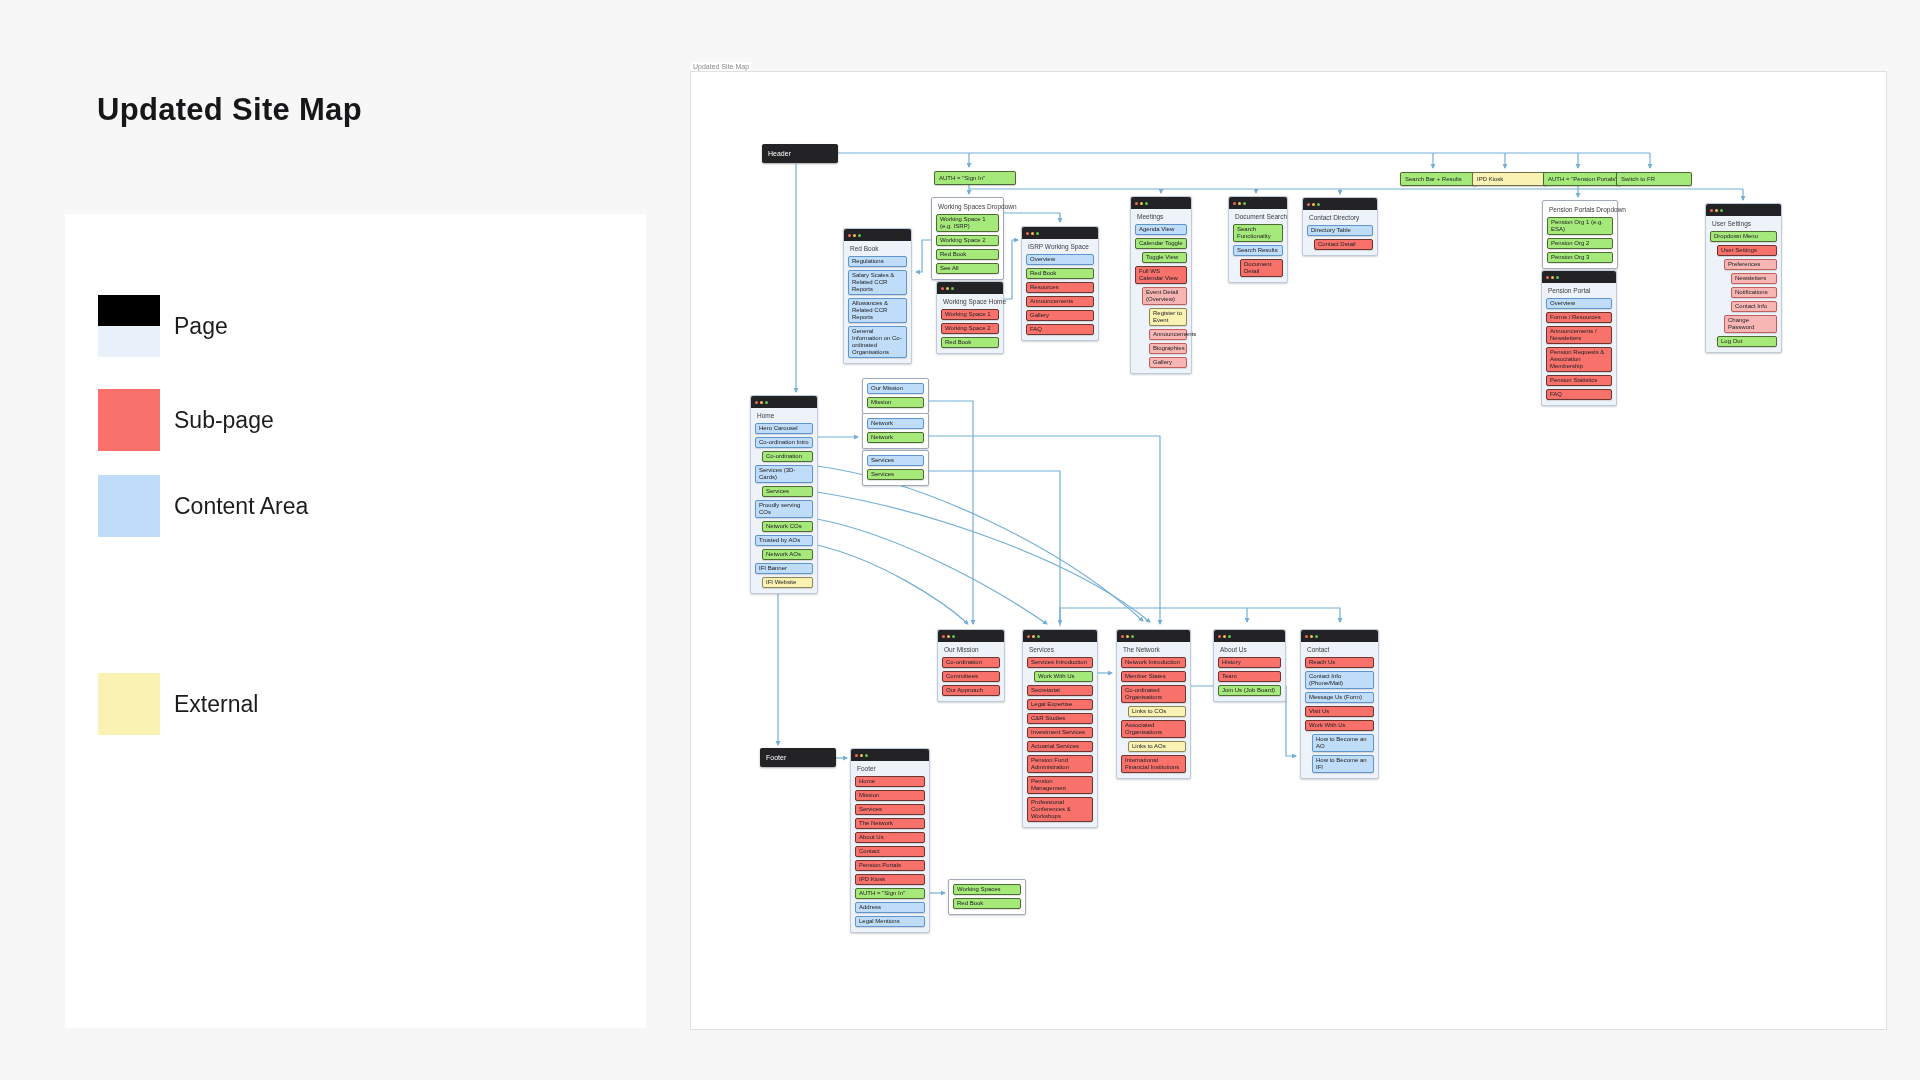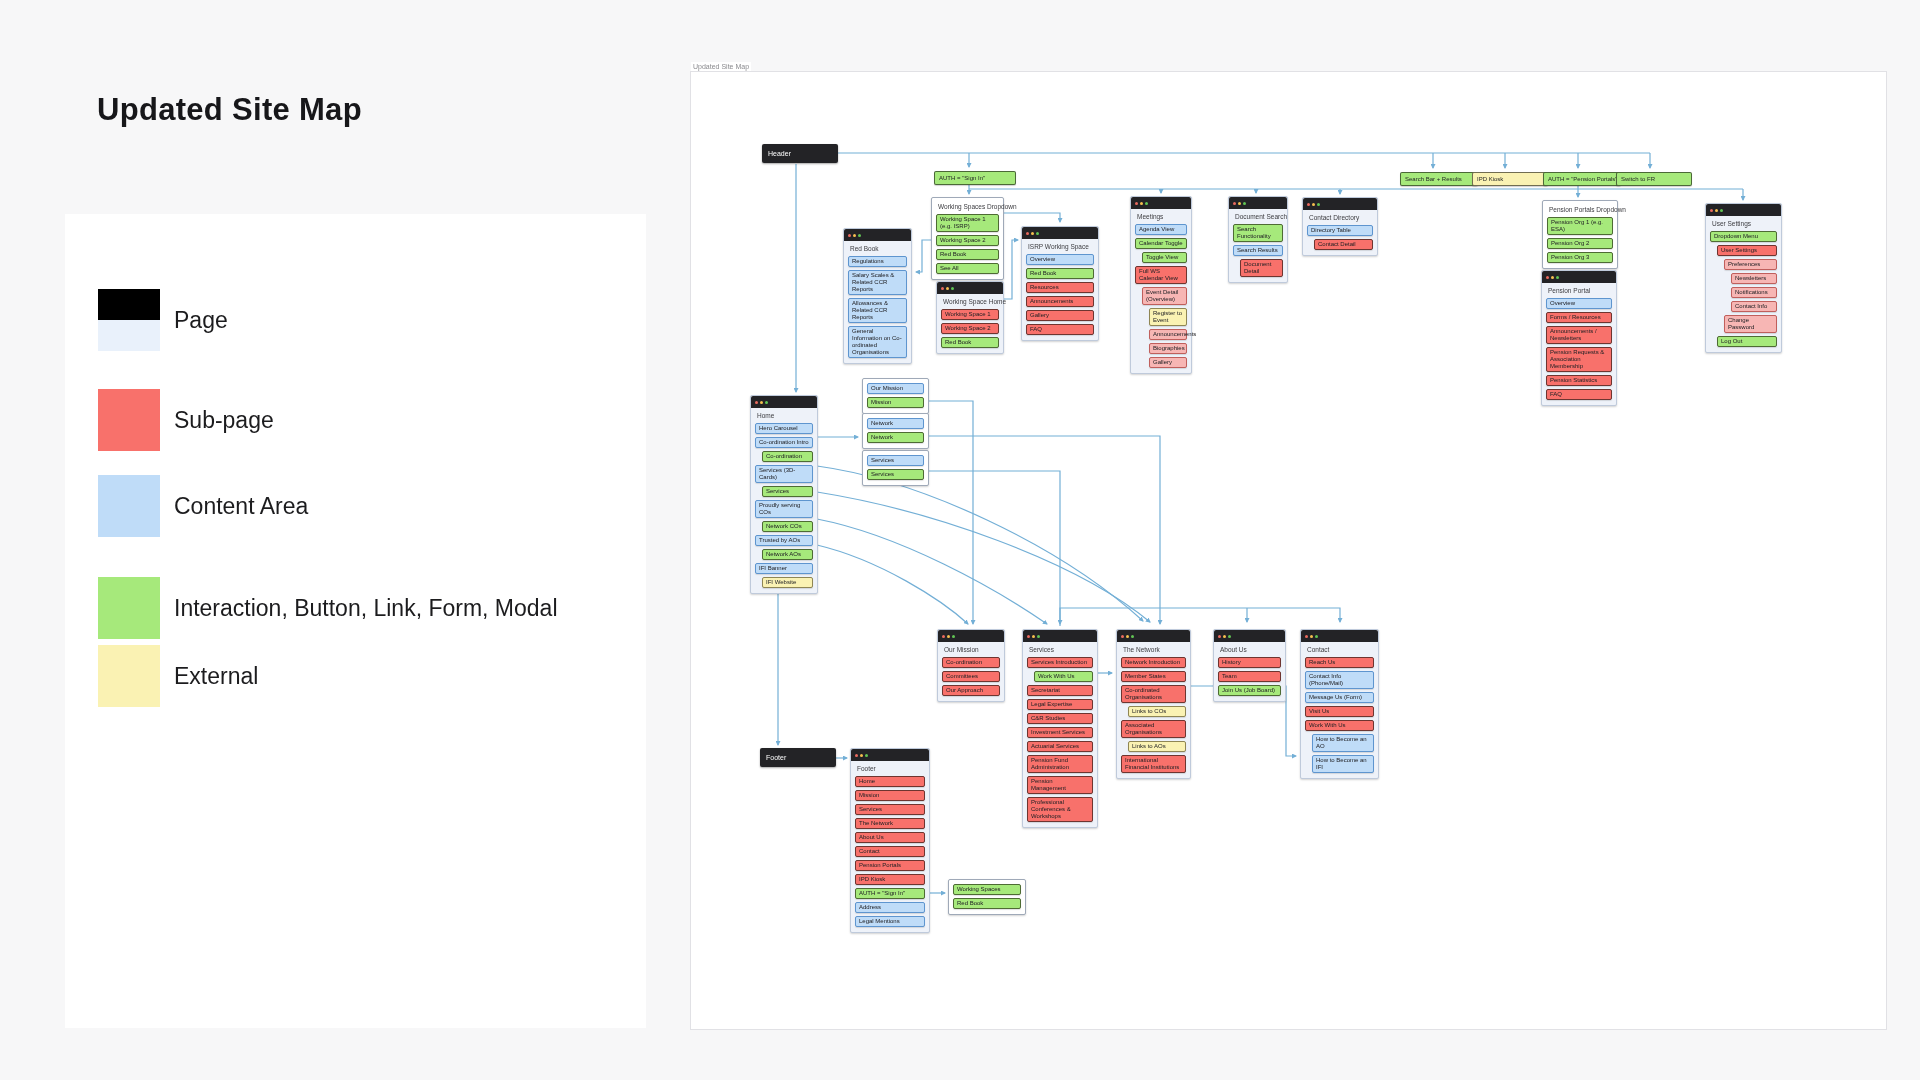--- a/index.html
+++ b/index.html
@@ -39,40 +39,36 @@
   .item.subpage{background:#F8716B;border-color:#6E3530;}
   .item.subpage_light{background:#F7B6B4;border-color:#C05F5C;}
   .item.external{background:#FAF2B3;border-color:#8F8654;}
 </style>
 </head>
 <body>
 
 <div class="page">
   <h1 class="page-title">Updated Site Map</h1>
   <div class="legend-card" id="legend">
-      <div class="lrow" style="top: 75px;">
+      <div class="lrow" style="top: 81px;">
         <div class="lswatch split">
           <div class="half" style="background: rgb(0, 0, 0);"></div>
           <div class="half" style="background: rgb(233, 241, 251);"></div>
         </div>
         <span class="llabel">Page</span>
       </div>
       <div class="lrow" style="top: 175px; justify-content: space-between;">
         <div class="lswatch" style="background: rgb(248, 113, 107);"></div>
         <span class="llabel">Sub-page</span>
       </div>
       <div class="lrow" style="top: 261px;">
         <div class="lswatch" style="background: rgb(191, 220, 248);"></div>
         <span class="llabel">Content Area</span>
       </div>
-      <div class="lrow" style="top: 363px;">
-        <div class="lswatch" style="background: rgb(166, 233, 123);"></div>
-        <span class="llabel">Interaction, Button, Link, Form, Modal</span>
-      </div>
-      <div class="lrow" style="top: 431px;">
+      <div class="lrow" style="top: 459px;">
         <div class="lswatch" style="background: rgb(250, 242, 179);"></div>
         <span class="llabel">External</span>
       </div>
     </div>
   <div class="canvas"></div>
   <div class="frame-label">Updated Site Map</div>
   <svg id="wires" viewBox="0 0 1920 1080">
     <defs>
       <marker id="arr" markerWidth="5" markerHeight="5" refX="4" refY="2.5" orient="auto" markerUnits="userSpaceOnUse">
         <path d="M0,0 L5,2.5 L0,5 Z" fill="#73AFD6"></path>

